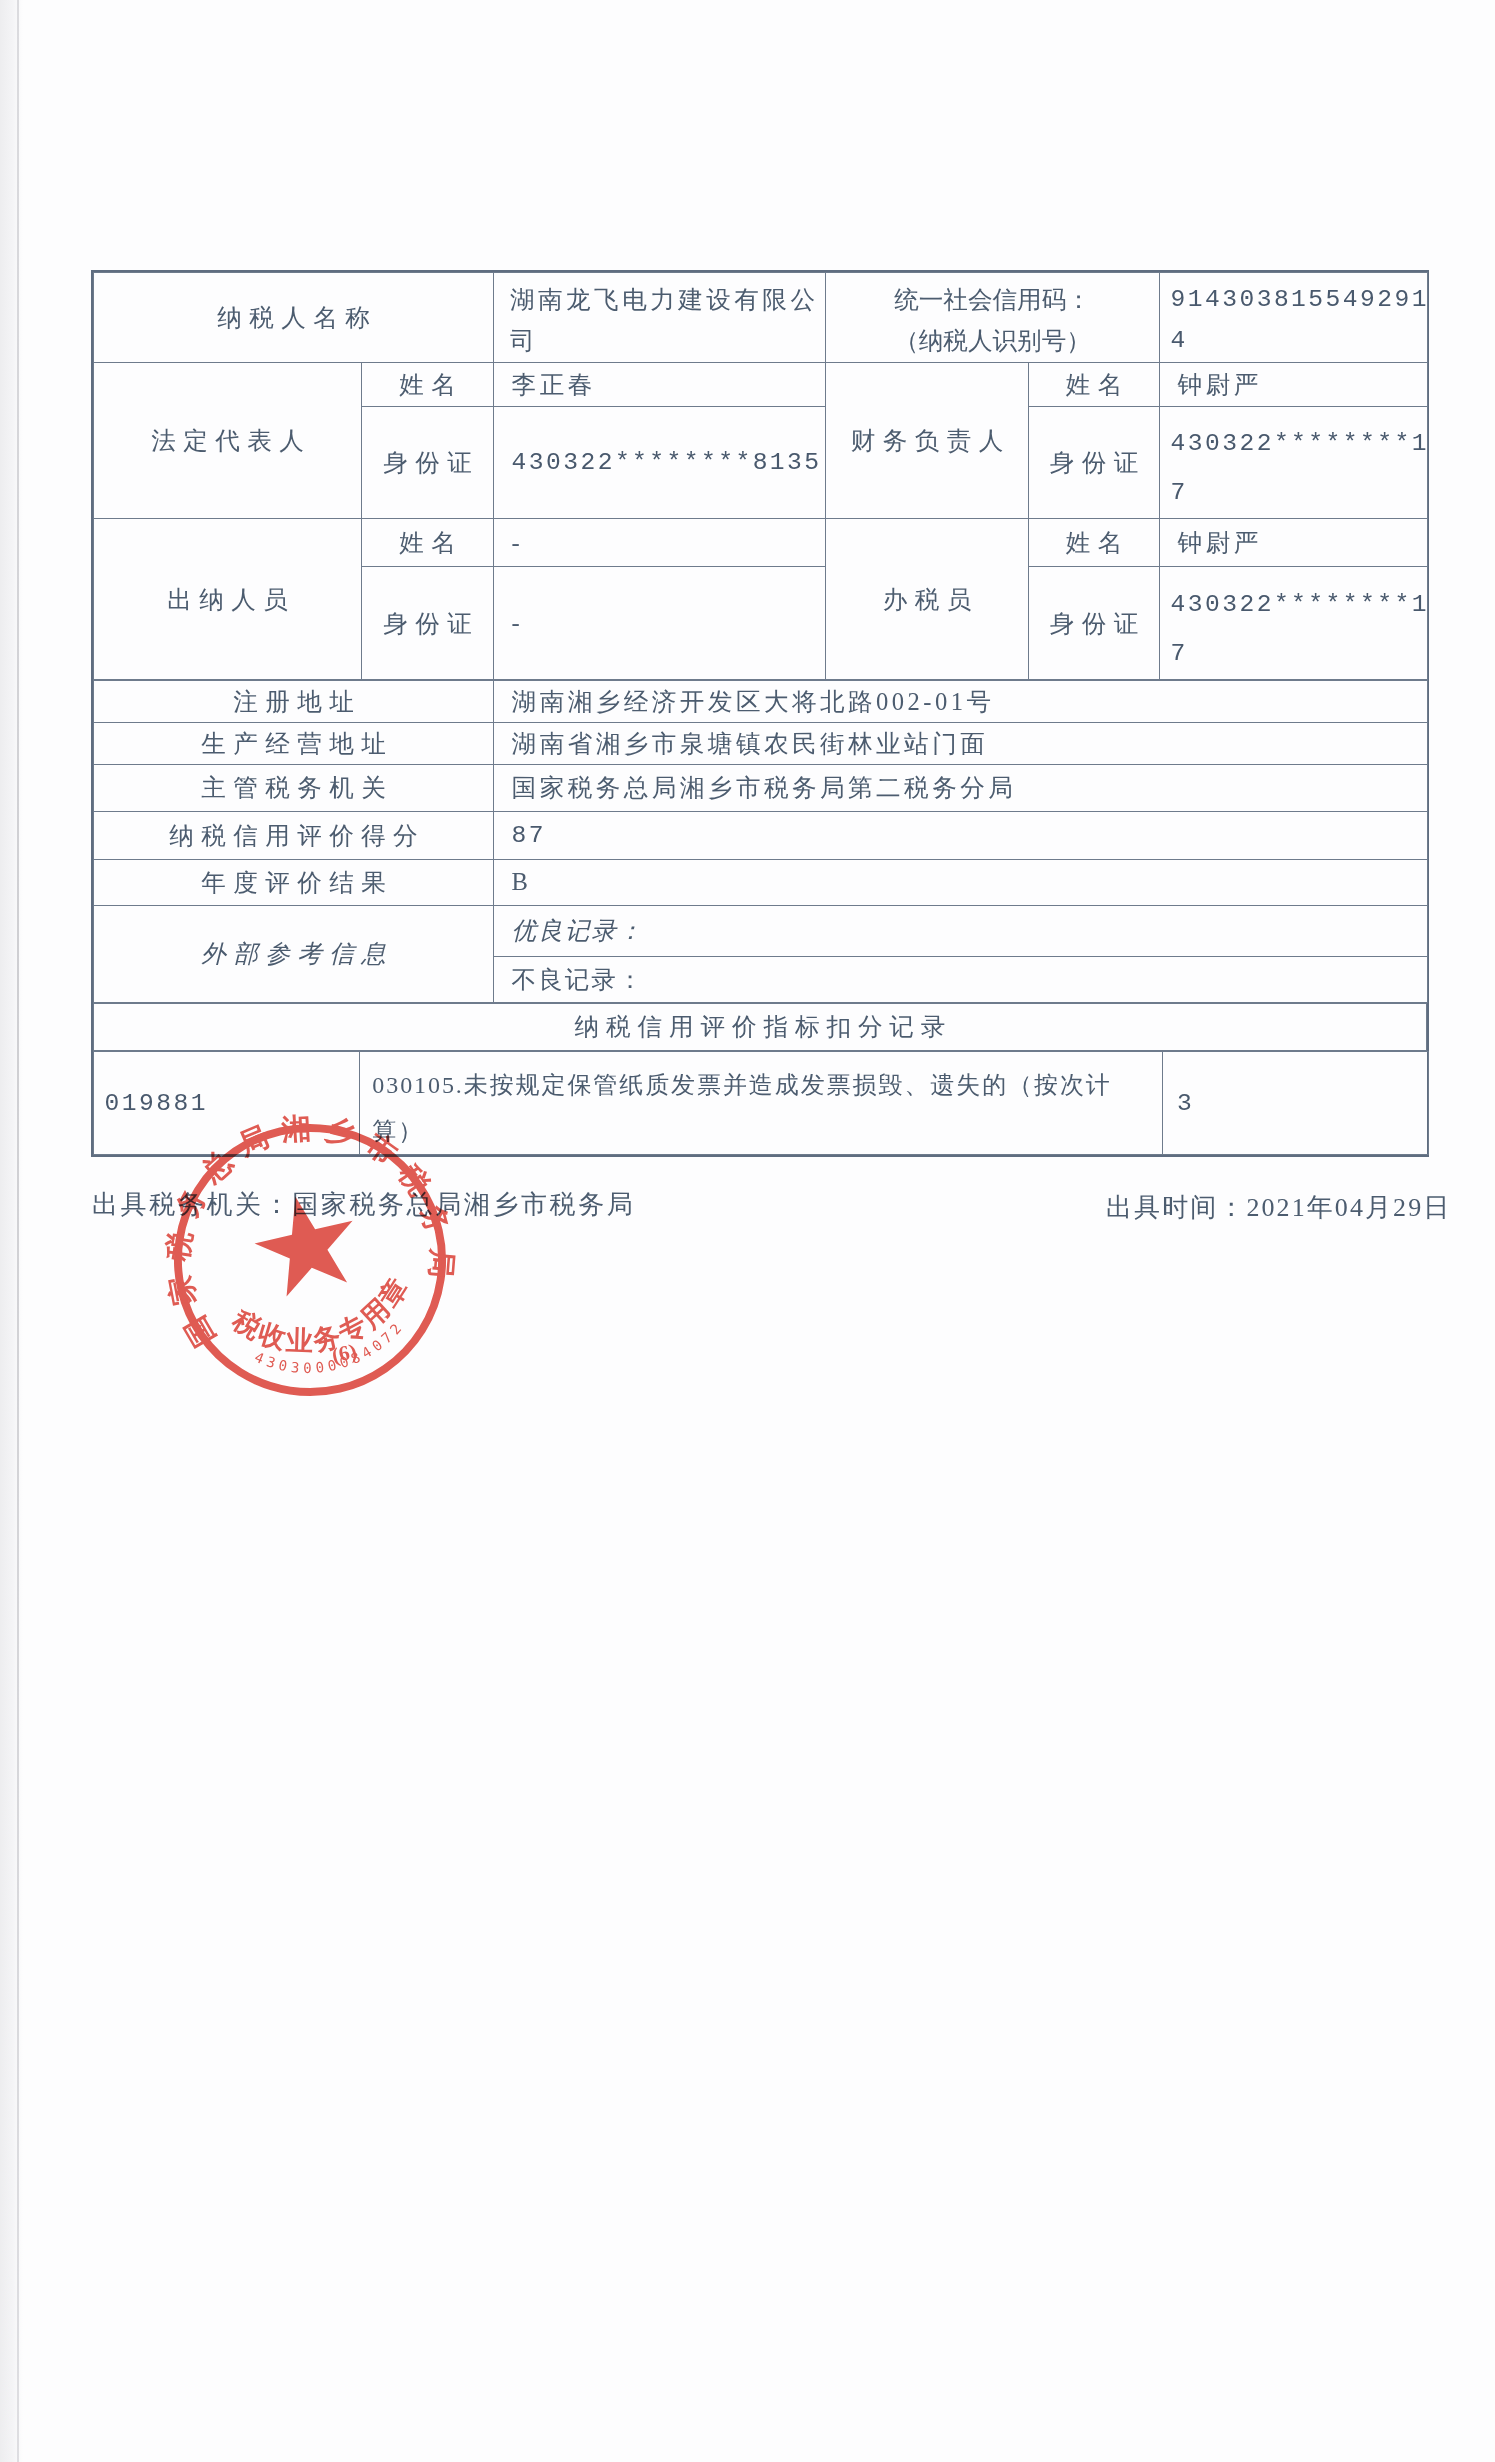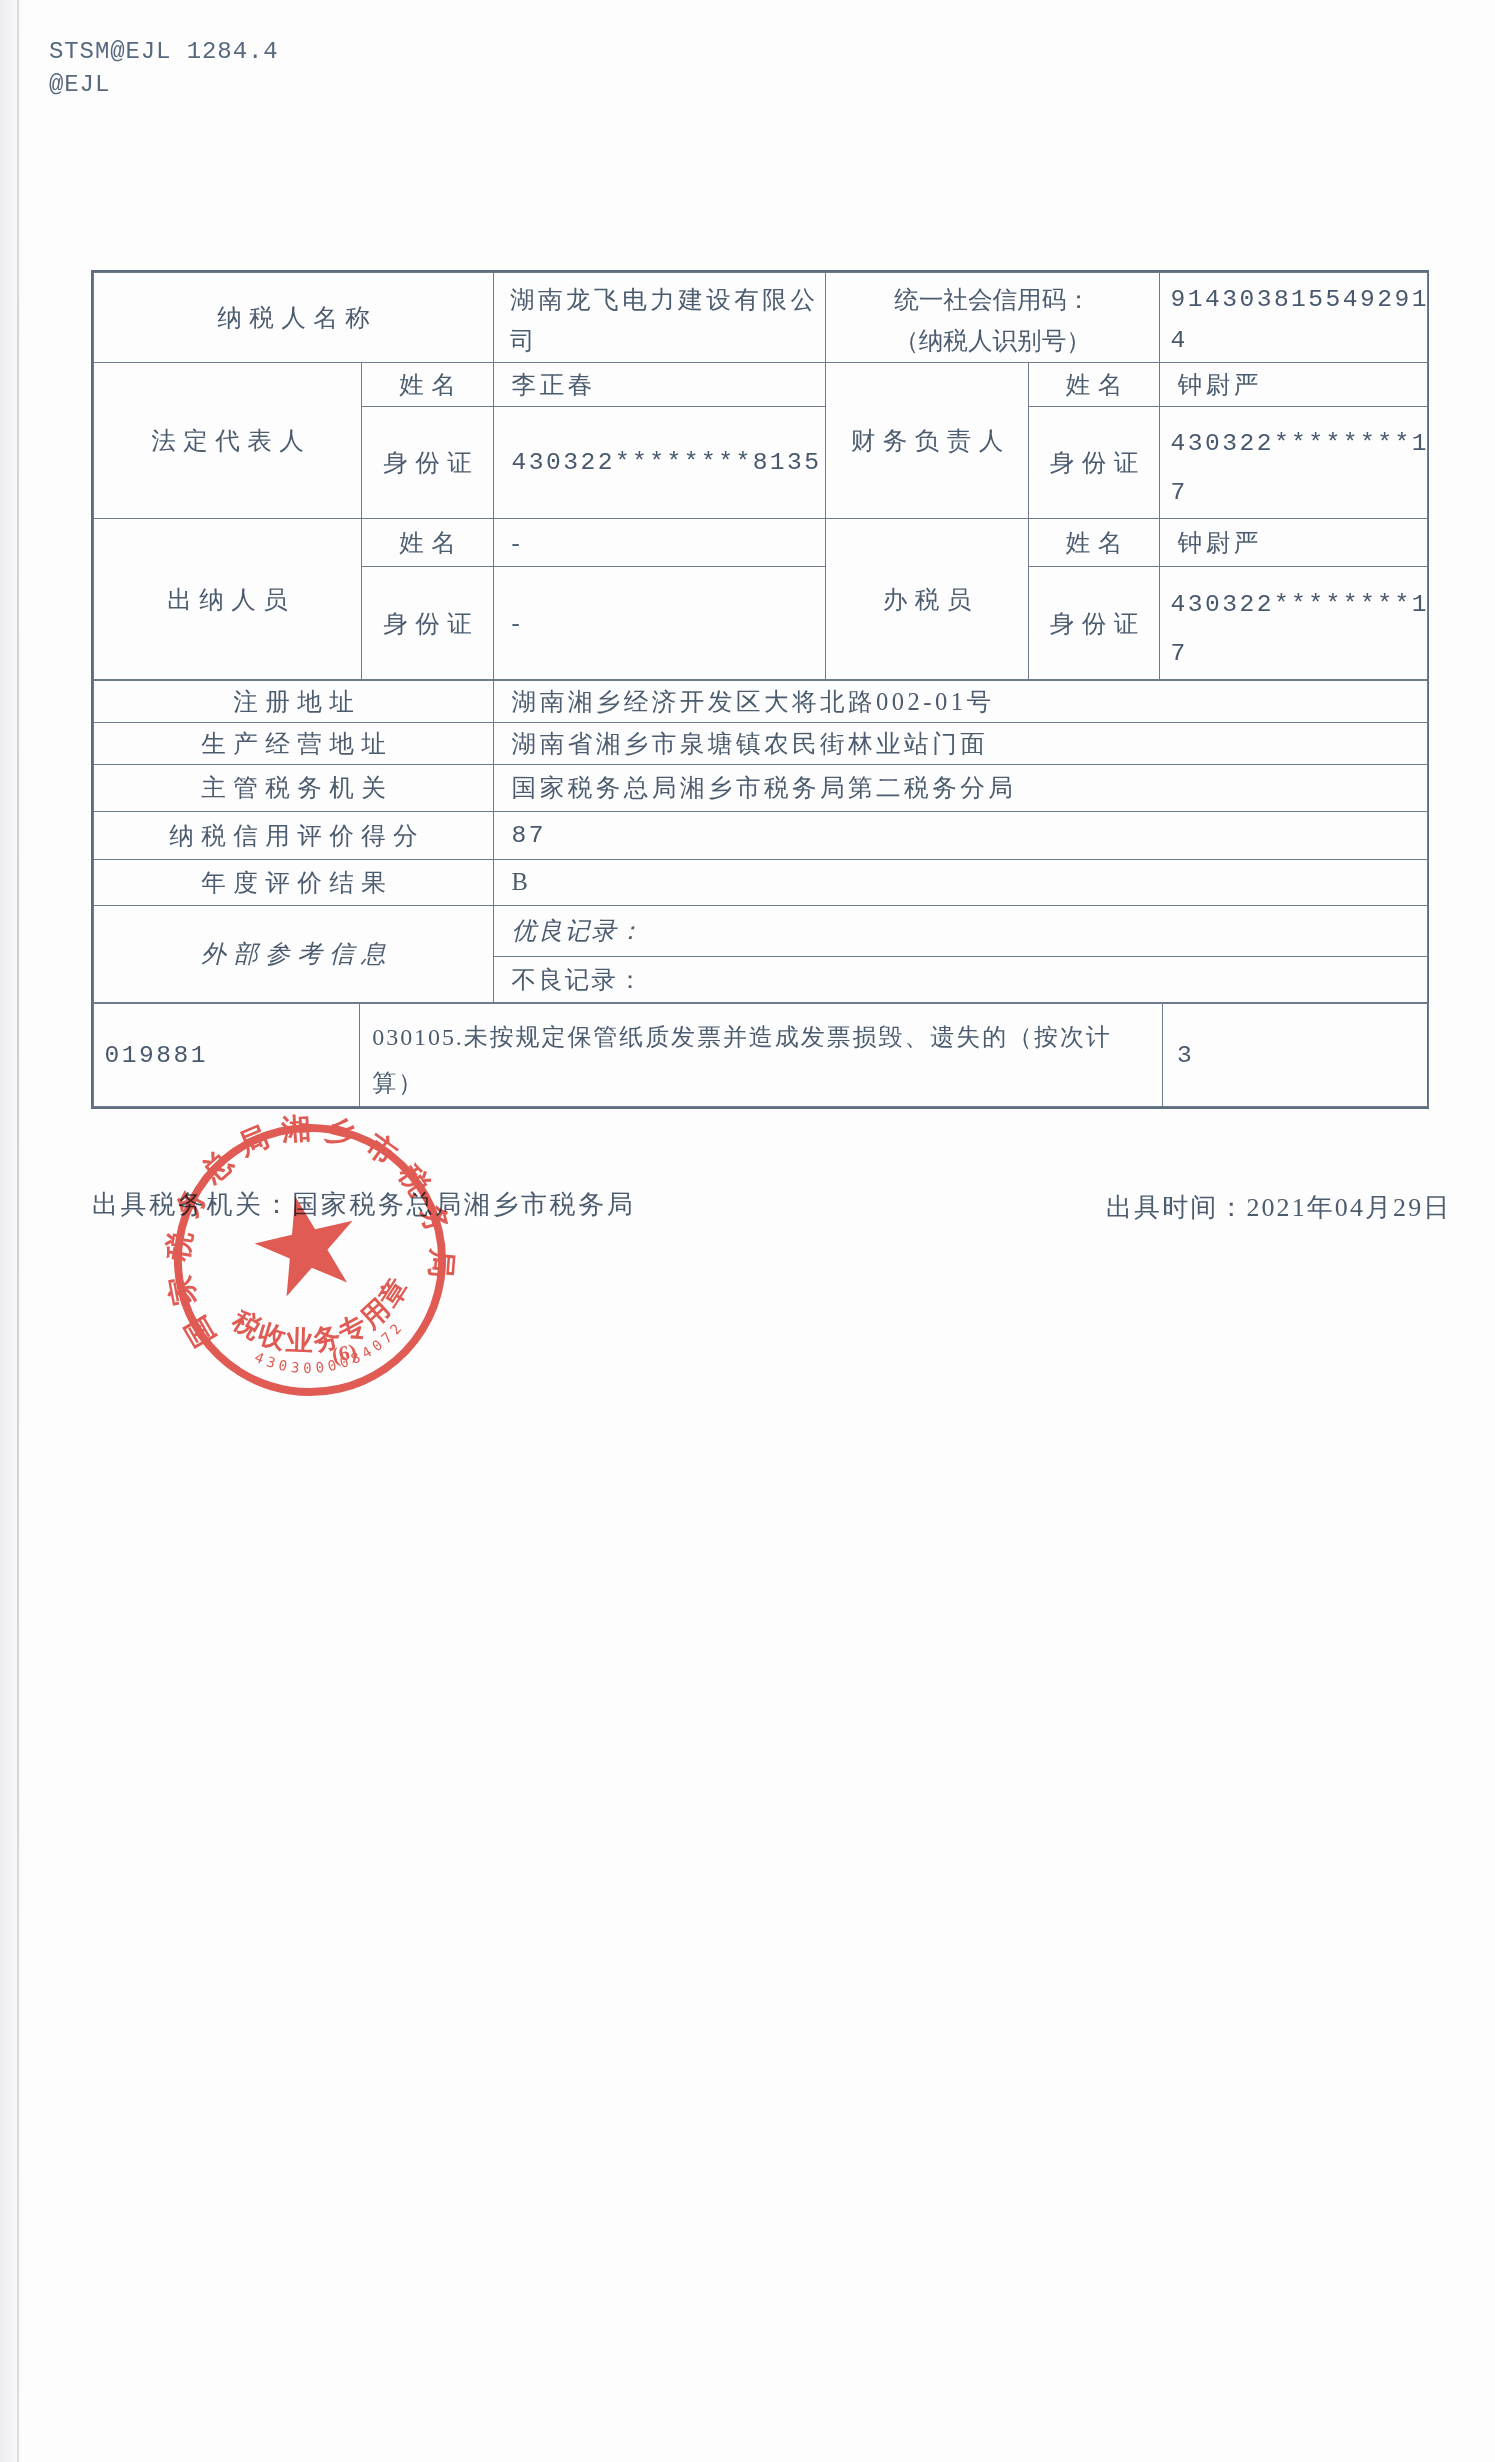--- a/index.html
+++ b/index.html
@@ -65,24 +65,20 @@
   .stamp-num{font-size:24px;font-weight:bold;}
   .stamp-serial{font-size:16px;letter-spacing:5px;font-family:"DejaVu Sans Mono","Liberation Mono",monospace;}
   .star{fill:#de4a40;}
 </style>
 </head>
 <body>
 
 <div class="sheet">
   <div class="scan-line"></div>
 
-  <div class="scan-code">
-    <div>STSM@EJL 1284.4</div>
-    <div>@EJL</div>
-  </div>
 
 
   <div class="doc-table">
 
     <table>
       <colgroup>
           <col style="width:268px">
           <col style="width:132px">
           <col style="width:332px">
           <col style="width:203px">
@@ -171,20 +167,27 @@
       <tr class="r11">
         <td rowspan="2" class="lbl">外部参考信息</td>
         <td class="val" style="letter-spacing:.08em;">优良记录：</td>
       </tr>
       <tr class="r12">
         <td class="val" style="letter-spacing:.08em;">不良记录：</td>
       </tr>
     </tbody>
       </table>
 
+    <table>
+      <tbody>
+          <tr class="r13 sec-title">
+        <td>纳税信用评价指标扣分记录</td>
+      </tr>
+    </tbody>
+      </table>
 
     <table>
       <colgroup>
           <col style="width:266px">
           <col style="width:803px">
           <col style="width:266px">
         </colgroup>
       <tbody>
       <tr class="r15">
         <td class="ded-code num">019881</td>

